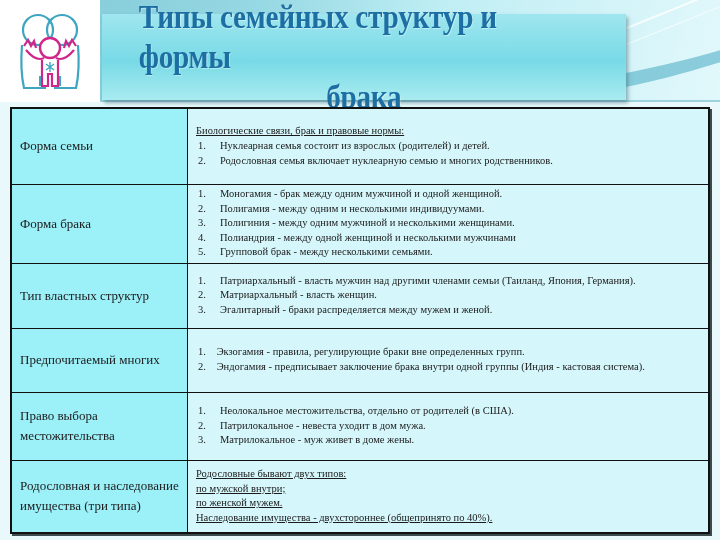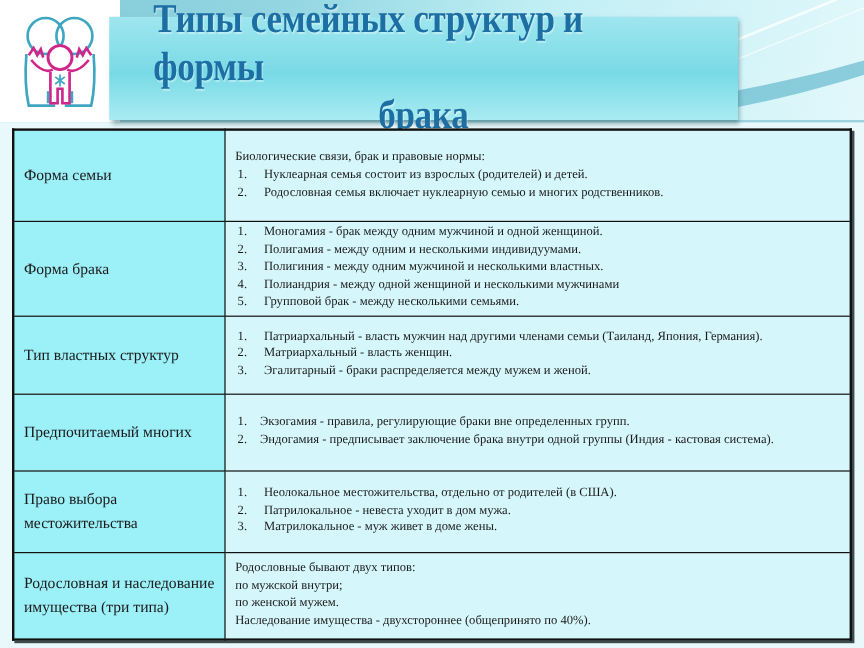--- a/index.html
+++ b/index.html
@@ -31,21 +31,21 @@
   .bg-frame {
     position: absolute; left: 0; top: 100px; width: 720px; height: 440px;
     background: #e9f9fb;
     border-top: 2px solid #9cd3de;
   }
   .logo-box {
     position: absolute; left: 0; top: 0; width: 100px; height: 102px;
     background: #ffffff;
   }
   .title-box {
-    position: absolute; left: 91px; top: 14px; width: 524px; height: 86px;
+    position: absolute; left: 102px; top: 14px; width: 524px; height: 86px;
     background: linear-gradient(180deg, #9fe6ef 0%, #78dae6 55%, #a9ebf1 100%);
     box-shadow: 2px 3px 4px rgba(60,110,120,0.55);
     display: flex; flex-direction: column; align-items: center; justify-content: center;
   }
   .title-line {
     font-family: "Liberation Serif", serif;
     font-weight: bold;
     font-size: 34px;
     line-height: 40px;
     color: #1d6fa3;
@@ -75,21 +75,21 @@
   }
   td.content {
     background: #d5f6fa;
     font-size: 10.5px;
     line-height: 14.6px;
   }
   .item { display: flex; }
   .item .num { width: 22px; flex: none; padding-left: 2px; }
   .item .txt { flex: 1; }
   .inline-item .num { display: inline-block; width: 16px; padding-left: 2px; }
-  .plain { display: block; }
+  .plain { display: block; text-decoration: underline; }
 </style>
 </head>
 <body>
 
 <div class="bg-top"></div>
 <div class="bg-swoosh"></div>
 <div class="bg-swoosh2"></div>
 <div class="bg-swoosh3"></div>
 <div class="bg-frame"></div>
 
@@ -144,21 +144,21 @@
       <div class="item">
         <span class="num">1.</span>
         <span class="txt">Моногамия - брак между одним мужчиной и одной женщиной.</span>
       </div>
       <div class="item">
         <span class="num">2.</span>
         <span class="txt">Полигамия - между одним и несколькими индивидуумами.</span>
       </div>
       <div class="item">
         <span class="num">3.</span>
-        <span class="txt">Полигиния - между одним мужчиной и несколькими властных.</span>
+        <span class="txt">Полигиния - между одним мужчиной и несколькими женщинами.</span>
       </div>
       <div class="item">
         <span class="num">4.</span>
         <span class="txt">Полиандрия - между одной женщиной и несколькими мужчинами</span>
       </div>
       <div class="item">
         <span class="num">5.</span>
         <span class="txt">Групповой брак - между несколькими семьями.</span>
       </div>
     </td>

